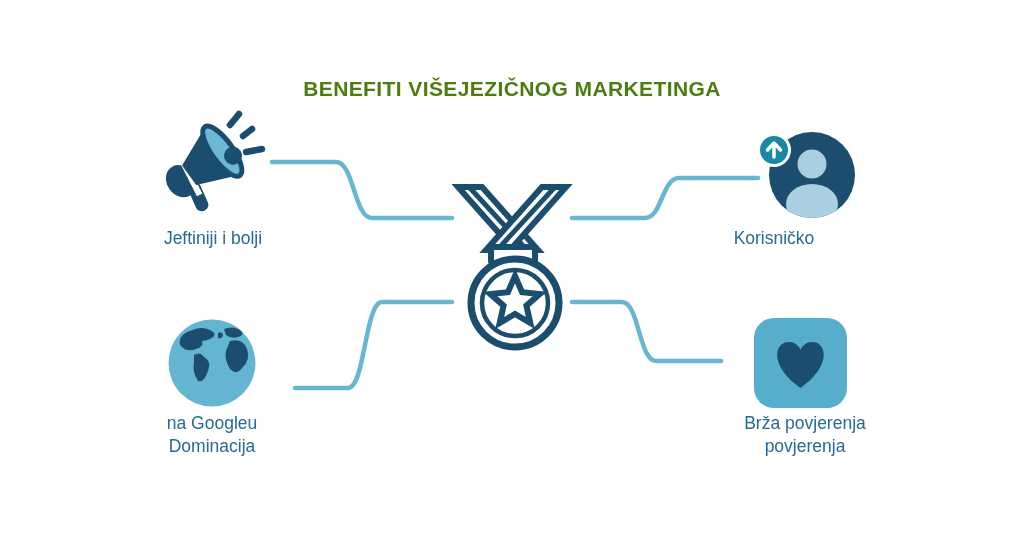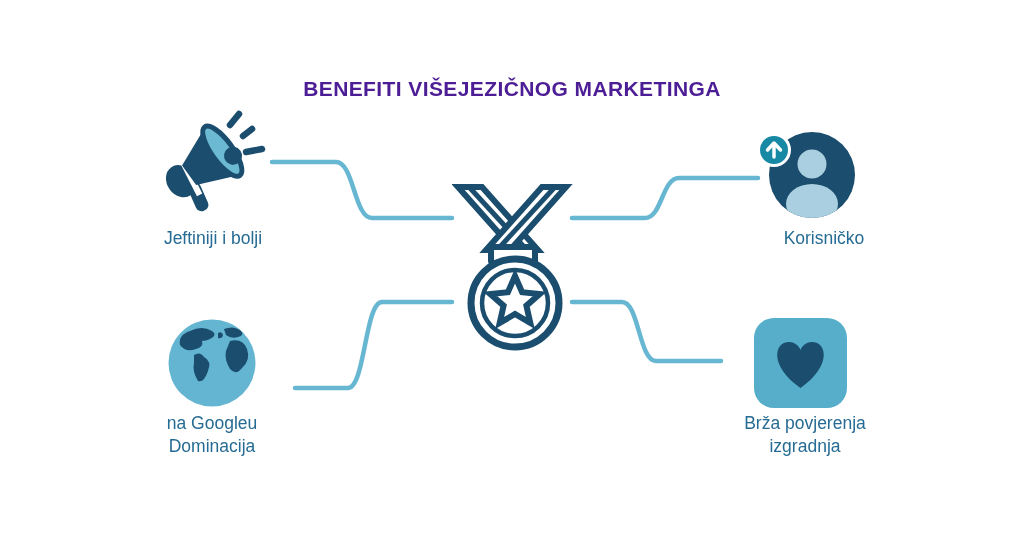--- a/index.html
+++ b/index.html
@@ -2,29 +2,29 @@
 <html><head>
 <meta charset="utf-8">
 <style>
   html,body{margin:0;padding:0;}
   body{
     width:1024px;height:538px;position:relative;overflow:hidden;
     background:#ffffff;font-family:"Liberation Sans",sans-serif;
   }
   .title{
     position:absolute;left:0;right:0;top:77px;text-align:center;
-    font-size:21px;font-weight:700;letter-spacing:.4px;color:#4c1d95;
+    font-size:21px;font-weight:700;letter-spacing:.4px;color:#4d7c0f;
   }
   .label{
     position:absolute;width:220px;text-align:center;
     font-size:17.5px;line-height:23px;color:#266b93;
   }
   .label span{display:block;}
   #label-ads{left:103px;top:227px;}
-  #label-ux{left:714px;top:227px;}
+  #label-ux{left:664px;top:227px;}
   #label-google{left:102px;top:412px;}
   #label-trust{left:695px;top:412px;}
   .abs{position:absolute;}
   svg{display:block;}
 </style>
 </head>
 <body>
 
 <div class="title">BENEFITI VIŠEJEZIČNOG MARKETINGA</div>
 
@@ -111,14 +111,14 @@
 </div>
 <div class="label" id="label-ux">
   <span>Korisničko</span>
 </div>
 <div class="label" id="label-google">
   <span>na Googleu</span>
   <span>Dominacija</span>
 </div>
 <div class="label" id="label-trust">
   <span>Brža povjerenja</span>
-  <span>izgradnja</span>
+  <span>povjerenja</span>
 </div>
 
 </body></html>

